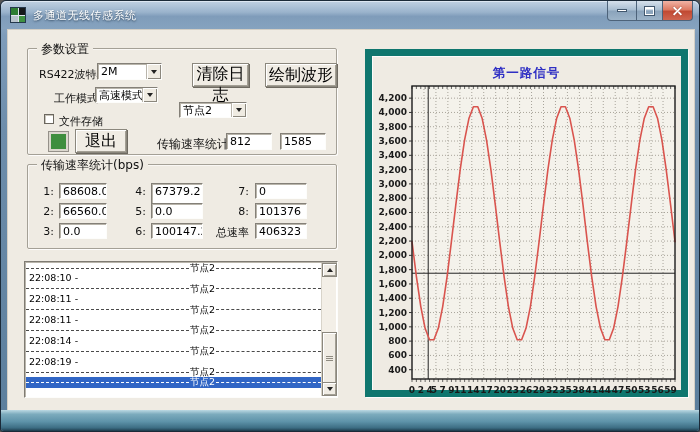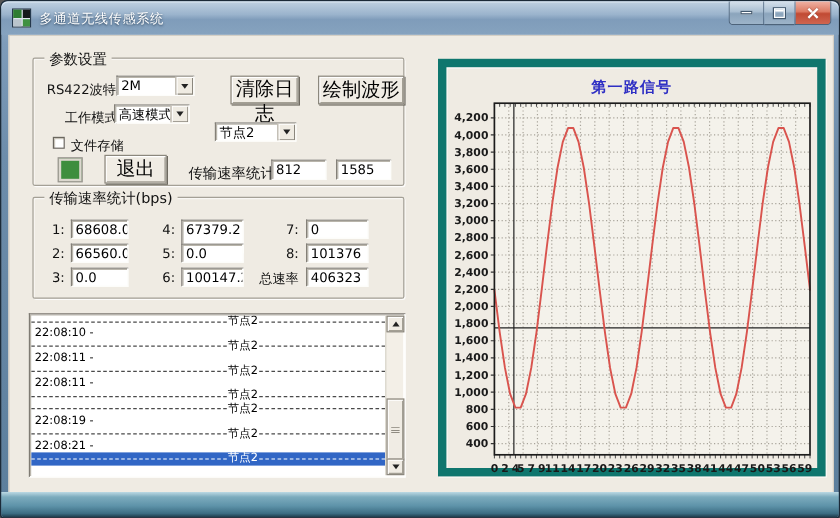--- a/index.html
+++ b/index.html
@@ -145,21 +145,21 @@
         <span class="combo-val">节点2</span>
         <span class="combo-btn">
             <i class="tri-down"></i>
           </span>
       </div>
 
       <span class="checkbox" style="left:16px;top:65px;"></span>
       <span class="lbl" style="left:31px;top:65px;">文件存储</span>
 
       <span class="indicator" style="left:21px;top:83px;"></span>
-      <button class="btn" style="left:59px;top:80px;width:52px;height:24px;font-family:Liberation Mono, monospace;">退出</button>
+      <button class="btn" style="left:47px;top:80px;width:52px;height:24px;font-family:Liberation Mono, monospace;">退出</button>
 
       <span class="lbl" style="left:129px;top:87px;font-size:12px;">传输速率统计</span>
       <div class="tbox" style="left:198px;top:84px;width:46px;height:17px;">812</div>
       <div class="tbox" style="left:252px;top:84px;width:46px;height:17px;">1585</div>
     </div>
 
     <div class="groupbox" style="left:20px;top:135px;width:310px;height:85px;">
       <span class="legend">传输速率统计(bps)</span>
       <div id="rates-cells">
           <span class="lbl" style="left: 0px; top: 20px; width: 26px; text-align: right;">1:</span>
@@ -201,32 +201,32 @@
             <span class="dash dl"></span>
             <span class="sep-label">节点2</span>
             <span class="dash dr"></span>
           </div>
           <div class="lrow time">22:08:11 -</div>
           <div class="lrow sep">
             <span class="dash dl"></span>
             <span class="sep-label">节点2</span>
             <span class="dash dr"></span>
           </div>
+          <div class="lrow time">22:08:14 -</div>
           <div class="lrow sep">
             <span class="dash dl"></span>
             <span class="sep-label">节点2</span>
             <span class="dash dr"></span>
           </div>
           <div class="lrow time">22:08:19 -</div>
           <div class="lrow sep">
             <span class="dash dl"></span>
             <span class="sep-label">节点2</span>
             <span class="dash dr"></span>
           </div>
-          <div class="lrow time">22:08:21 -</div>
           <div class="lrow sep sel">
             <span class="dash dl"></span>
             <span class="sep-label">节点2</span>
             <span class="dash dr"></span>
           </div>
         </div>
       <div class="vscroll">
         <div class="sbtn up">
             <i class="tri-up"></i>
           </div>

